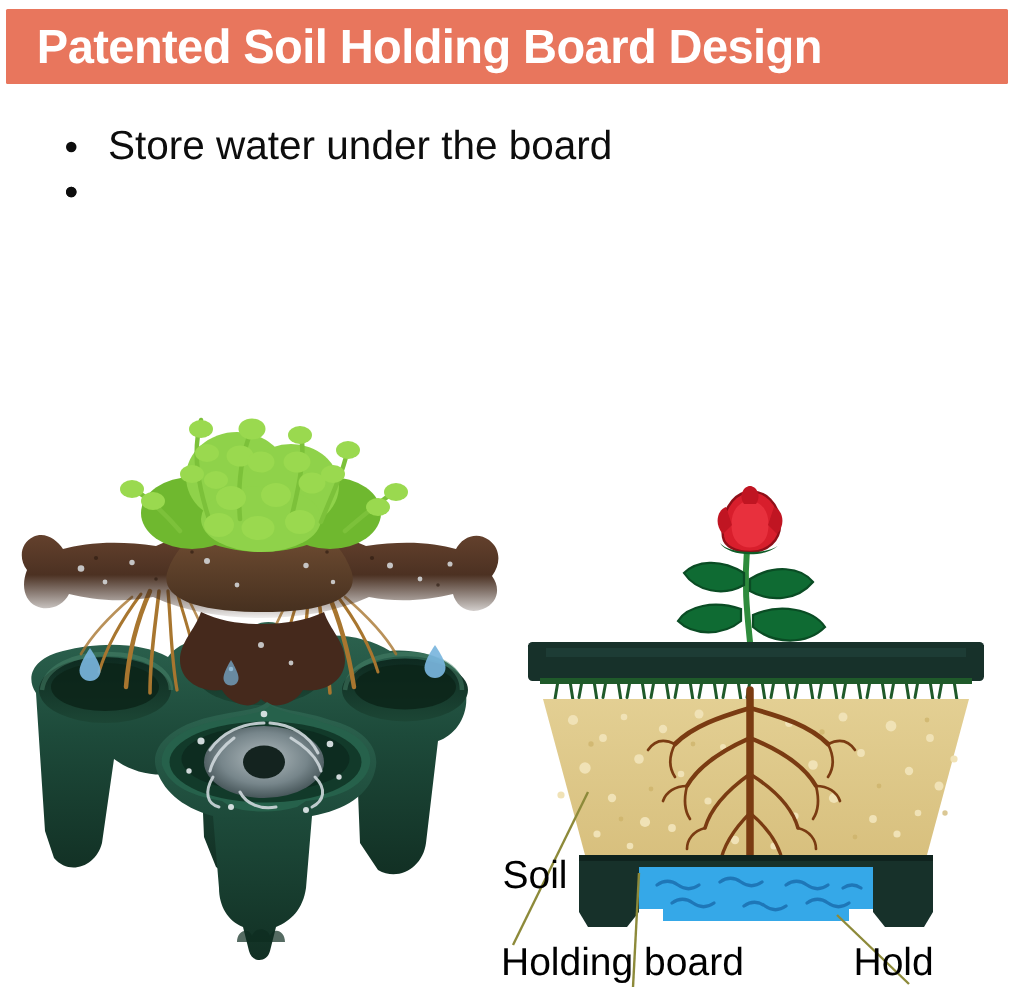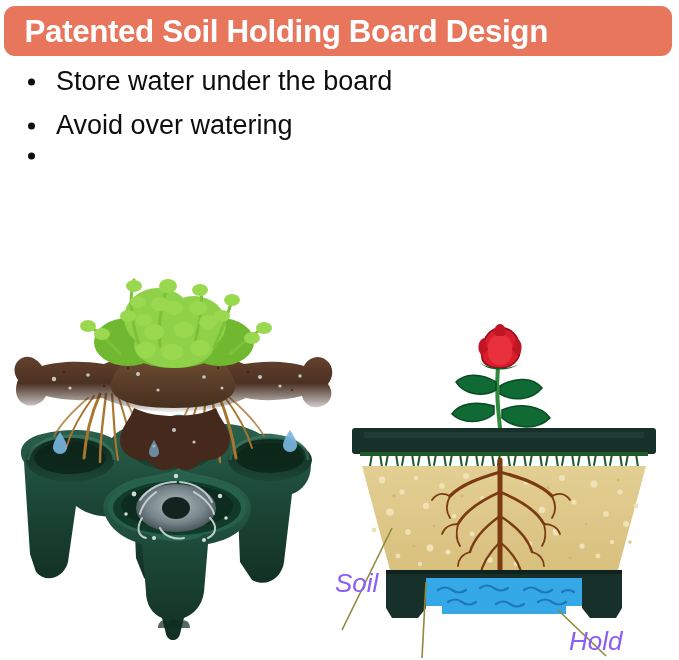--- a/index.html
+++ b/index.html
@@ -8,40 +8,40 @@
     background:#ffffff;
     font-family:"Liberation Sans", sans-serif;
     overflow:hidden;
     position:relative;
   }
   #page{position:relative;width:679px;height:660px;}
 
   
   .banner{
     position:absolute;left:4px;top:6px;width:668px;height:50px;
-    background:#e8765d;border-radius:11px;
+    background:#e8765d;border-radius:1px;
     display:flex;align-items:center;
     box-sizing:border-box;
   }
   .banner-title{
     color:#ffffff;
     font-size:32px;
     font-weight:bold;
     letter-spacing:-0.4px;
     padding-left:21px;
     line-height:1;
     white-space:nowrap;
     transform:scaleX(0.98);
     transform-origin:left center;
   }
 
   
   .bullets{
     position:absolute;left:24px;top:68px;width:640px;
-    list-style:none;margin:0;padding:0;
+    list-style:none;margin:16px;padding:0;
   }
   .bullet-item{
     position:relative;
     padding-left:32px;
     font-size:27px;
     color:#0d0d0d;
     line-height:1;
     margin-bottom:17px;
     white-space:nowrap;
   }
@@ -55,24 +55,23 @@
   
   .figures{position:absolute;left:0;top:262px;width:679px;height:398px;}
   .fig-photo{position:absolute;left:8px;top:0;width:330px;height:398px;}
   .fig-diagram{position:absolute;left:330px;top:58px;width:349px;height:340px;}
   svg{display:block;}
 
   
   .dlabel{
     position:absolute;
     font-size:26px;
-    color:#8b5cf6;
+    color:#000000;
     line-height:1;
     white-space:nowrap;
-    font-style:italic;
   }
   .label-soil{left:335px;top:570px;}
   .label-board{left:334px;top:628px;}
   .label-water{left:569px;top:628px;}
 </style>
 </head>
 <body>
 
 <div id="page">
 
@@ -80,21 +79,20 @@
     <div class="banner-title">Patented Soil Holding Board Design</div>
   </div>
 
   <ul class="bullets">
     <li class="bullet-item">
       <span class="dot"></span>
       <span>Store water under the board</span>
     </li>
     <li class="bullet-item">
       <span class="dot"></span>
-      <span>Avoid over watering</span>
     </li>
     <li class="bullet-item">
       <span class="dot"></span>
     </li>
   </ul>
 
   <div class="figures">
 
     <div class="fig-photo">
       <svg width="330" height="398" viewBox="0 0 330 398">
@@ -474,15 +472,16 @@
           <path d="M62,208 L12,310"></path>
           <path d="M96,262 L92,338"></path>
           <path d="M228,290 L276,336"></path>
         </g>
       </svg>
     </div>
 
   </div>
 
   <div class="dlabel label-soil">Soil</div>
+  <div class="dlabel label-board">Holding board</div>
   <div class="dlabel label-water">Hold</div>
 
 </div>
 
 </body></html>

